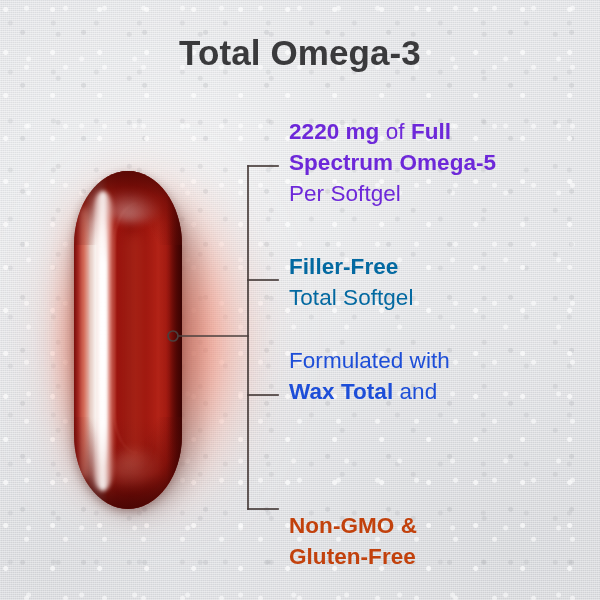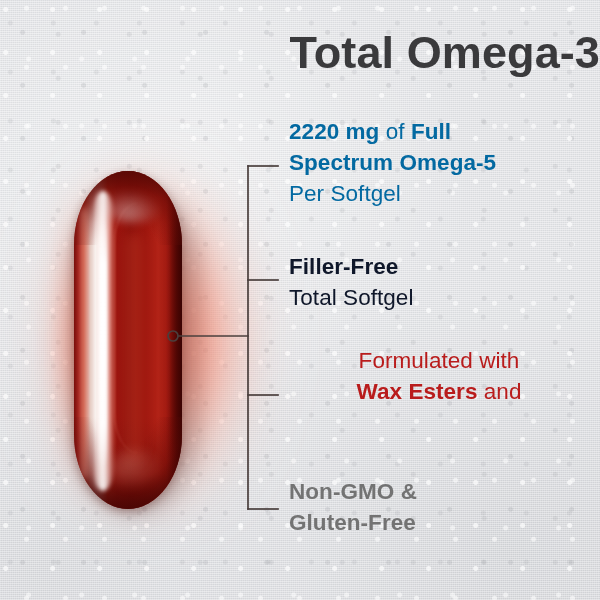--- a/index.html
+++ b/index.html
@@ -47,22 +47,22 @@
       radial-gradient(ellipse 70% 55% at 30% 30%, rgba(255,255,255,.50), rgba(255,255,255,0) 70%),
       radial-gradient(ellipse 80% 60% at 85% 92%, rgba(160,162,168,.22), rgba(255,255,255,0) 70%),
       radial-gradient(ellipse 60% 45% at 8% 95%, rgba(160,162,168,.18), rgba(255,255,255,0) 72%);
   }
 
   
   #title {
     position: absolute;
     left: 0; right: 0;
     top: 27px;
-    text-align: right;
-    font-size: 45px;
+    text-align: center;
+    font-size: 35px;
     line-height: 52px;
     font-weight: 600;
     letter-spacing: .1px;
     color: #3a3a3c;
     white-space: nowrap;
   }
 
   
   #capsule-group {
     position: absolute;
@@ -275,31 +275,31 @@
       <line x1="248" y1="166" x2="248" y2="509"></line>
       <line x1="248" y1="166" x2="278" y2="166"></line>
       <line x1="248" y1="280" x2="278" y2="280"></line>
       <line x1="248" y1="395" x2="278" y2="395"></line>
       <line x1="248" y1="509" x2="278" y2="509"></line>
       <line x1="179" y1="336" x2="248" y2="336"></line>
       <circle cx="173" cy="336" r="5"></circle>
     </g>
   </svg>
 
-  <div class="callout" id="c1" style="color: #0369a1;">
+  <div class="callout" id="c1" style="color: #6d28d9;">
       <div><b>2220 mg</b><span> of </span><b>Full</b></div>
       <div><b>Spectrum Omega-5</b></div>
       <div><span>Per Softgel</span></div>
     </div>
-  <div class="callout" id="c2" style="color: #0f172a;">
+  <div class="callout" id="c2" style="color: #0369a1;">
       <div><b>Filler-Free</b></div>
       <div><span>Total Softgel</span></div>
     </div>
-  <div class="callout" id="c3" style="color: #b91c1c; text-align: center;">
+  <div class="callout" id="c3" style="color: #1d4ed8;">
       <div><span>Formulated with</span></div>
-      <div><b>Wax Esters</b><span> and</span></div>
-    </div>
-  <div class="callout" id="c4" style="color: #737373;">
+      <div><b>Wax Total</b><span> and</span></div>
+    </div>
+  <div class="callout" id="c4" style="color: #c2410c; margin-top: 34px;">
       <div><b>Non-GMO &amp;</b></div>
       <div><b>Gluten-Free</b></div>
     </div>
 
 </div>
 
 </body></html>

